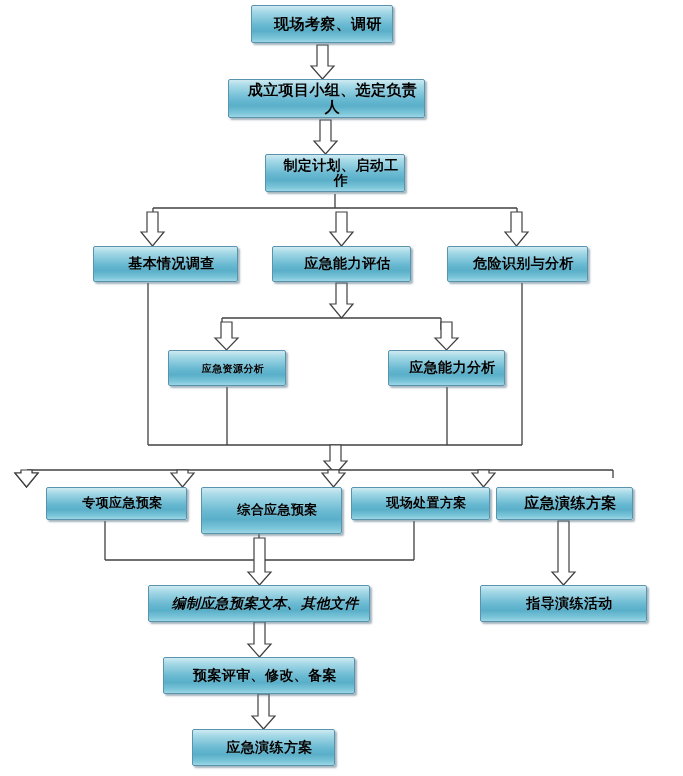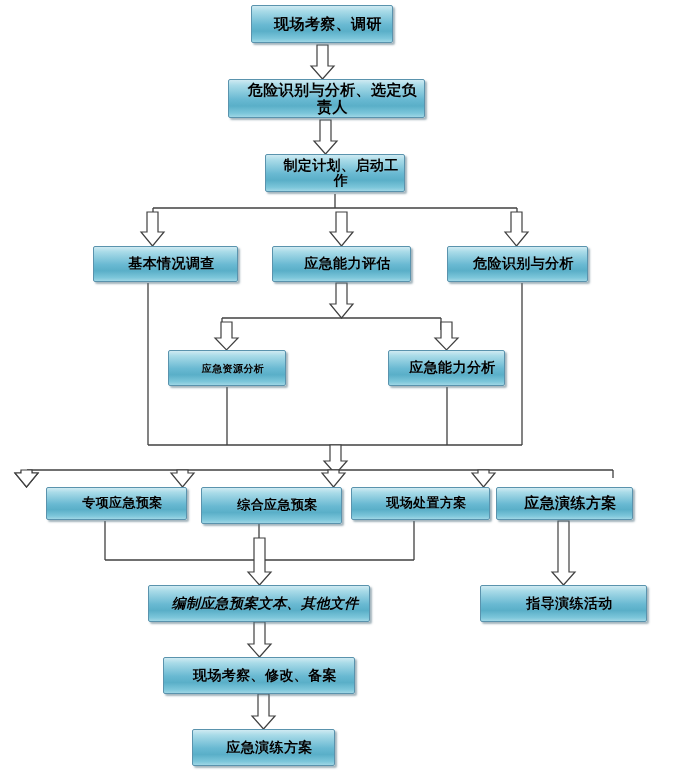--- a/index.html
+++ b/index.html
@@ -92,21 +92,21 @@
 
     <path class="ar" d="M254,622 L265,622 L265,644 L271,644 L259.5,657 L248,644 L254,644 Z"></path>
 
     <path class="ar" d="M258,694 L269,694 L269,716 L275,716 L263.5,729 L252,716 L258,716 Z"></path>
   </svg>
 
   <div class="node" style="left:251px;top:5px;width:142px;height:38px;font-size:15px;">
     <span>现场考察、调研</span>
   </div>
   <div class="node" style="left:228px;top:79px;width:197px;height:39px;font-size:15px;">
-    <span>危险识别与分析、选定负责人</span>
+    <span>成立项目小组、选定负责人</span>
   </div>
   <div class="node" style="left:265px;top:154px;width:140px;height:38px;font-size:14px;">
     <span>制定计划、启动工作</span>
   </div>
   <div class="node" style="left:93px;top:246px;width:145px;height:36px;font-size:14px;">
     <span>基本情况调查</span>
   </div>
   <div class="node" style="left:272px;top:246px;width:139px;height:36px;font-size:14px;">
     <span>应急能力评估</span>
   </div>
@@ -115,35 +115,35 @@
   </div>
   <div class="node" style="left:168px;top:350px;width:118px;height:36px;font-size:10px;">
     <span>应急资源分析</span>
   </div>
   <div class="node" style="left:388px;top:350px;width:117px;height:36px;font-size:14px;">
     <span>应急能力分析</span>
   </div>
   <div class="node" style="left:46px;top:487px;width:141px;height:33px;font-size:13px;">
     <span>专项应急预案</span>
   </div>
-  <div class="node" style="left:201px;top:487px;width:141px;height:37px;font-size:13px;">
+  <div class="node" style="left:201px;top:487px;width:141px;height:47px;font-size:13px;">
     <span>综合应急预案</span>
   </div>
   <div class="node" style="left:351px;top:487px;width:139px;height:33px;font-size:13px;">
     <span>现场处置方案</span>
   </div>
   <div class="node" style="left:496px;top:487px;width:137px;height:33px;font-size:15px;">
     <span>应急演练方案</span>
   </div>
   <div class="node" style="left:148px;top:585px;width:222px;height:37px;font-size:14px;font-style:italic;">
     <span>编制应急预案文本、其他文件</span>
   </div>
   <div class="node" style="left:480px;top:585px;width:167px;height:37px;font-size:14px;">
     <span>指导演练活动</span>
   </div>
   <div class="node" style="left:163px;top:657px;width:192px;height:37px;font-size:14px;">
-    <span>现场考察、修改、备案</span>
+    <span>预案评审、修改、备案</span>
   </div>
   <div class="node" style="left:192px;top:729px;width:143px;height:37px;font-size:14px;">
     <span>应急演练方案</span>
   </div>
 
 </div>
 
 </body></html>

